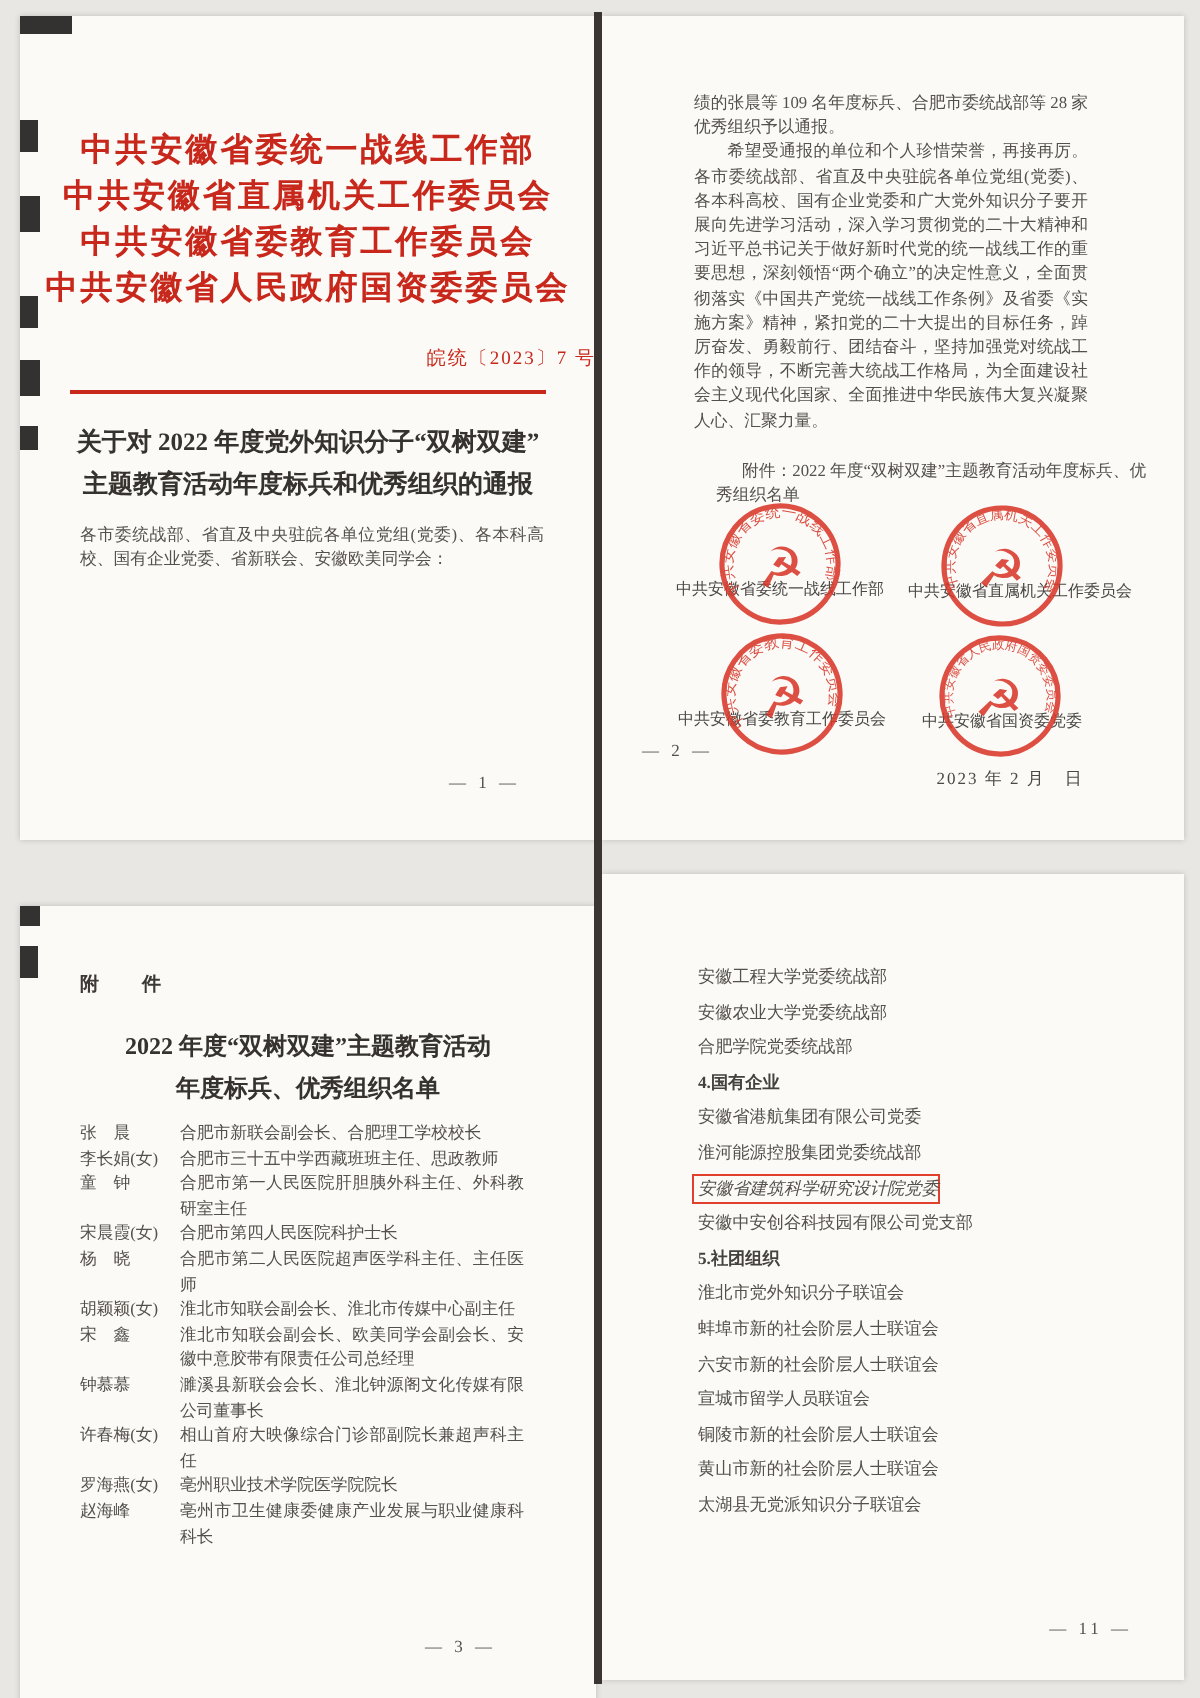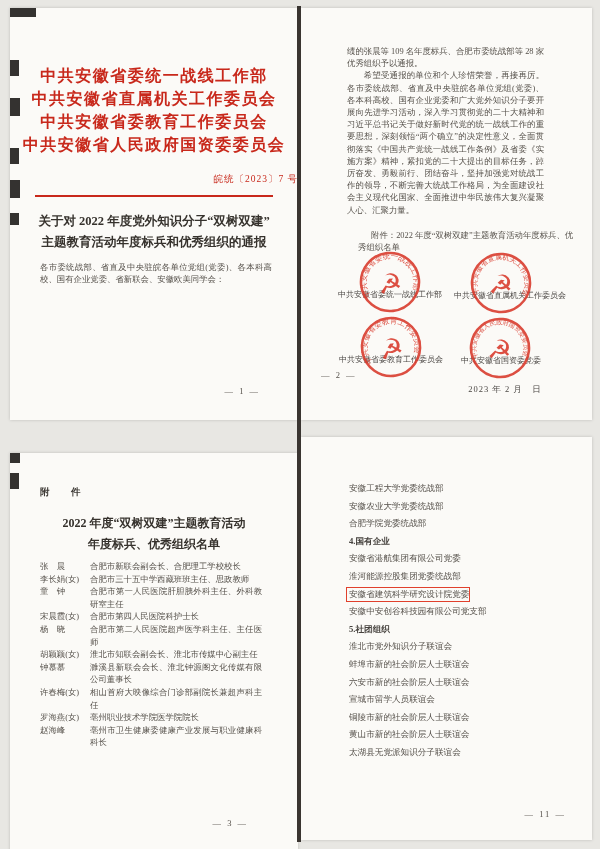--- a/index.html
+++ b/index.html
@@ -75,21 +75,21 @@
   .awardee{display:flex;font-size:8.4px;line-height:12.6px;color:#55504a;}
   .aw-name{width:50px;flex:none;white-space:nowrap;}
   .aw-desc{flex:1;text-align:justify;}
   .pn-3{right:50px;top:365px;}
 
   
   .org-list{margin:43px 24px 0 48px;}
   .org-row{font-size:8.6px;line-height:17.6px;color:#55504a;white-space:nowrap;}
   .org-row .section{font-weight:bold;color:#45413d;}
   .org-text.hl{display:inline-block;border:1.5px solid #e0402c;padding:0 0 1px 2px;
-    line-height:12.5px;margin-left:-3px;}
+    line-height:12.5px;margin-left:-3px;font-style:italic;}
   .pn-11{right:26px;top:372px;}
 </style>
 </head>
 <body>
 
 <div class="canvas">
 
   <div class="page page-tl">
     <div class="mark m1"></div>
     <div class="mark m2"></div>
@@ -194,20 +194,24 @@
   <div class="awardee">
     <span class="aw-name">杨　晓</span>
     <span class="aw-desc">合肥市第二人民医院超声医学科主任、主任医师</span>
   </div>
 
   <div class="awardee">
     <span class="aw-name">胡颖颖(女)</span>
     <span class="aw-desc">淮北市知联会副会长、淮北市传媒中心副主任</span>
   </div>
 
+  <div class="awardee">
+    <span class="aw-name">宋　鑫</span>
+    <span class="aw-desc">淮北市知联会副会长、欧美同学会副会长、安徽中意胶带有限责任公司总经理</span>
+  </div>
 
   <div class="awardee">
     <span class="aw-name">钟慕慕</span>
     <span class="aw-desc">濉溪县新联会会长、淮北钟源阁文化传媒有限公司董事长</span>
   </div>
 
   <div class="awardee">
     <span class="aw-name">许春梅(女)</span>
     <span class="aw-desc">相山首府大映像综合门诊部副院长兼超声科主任</span>
   </div>

